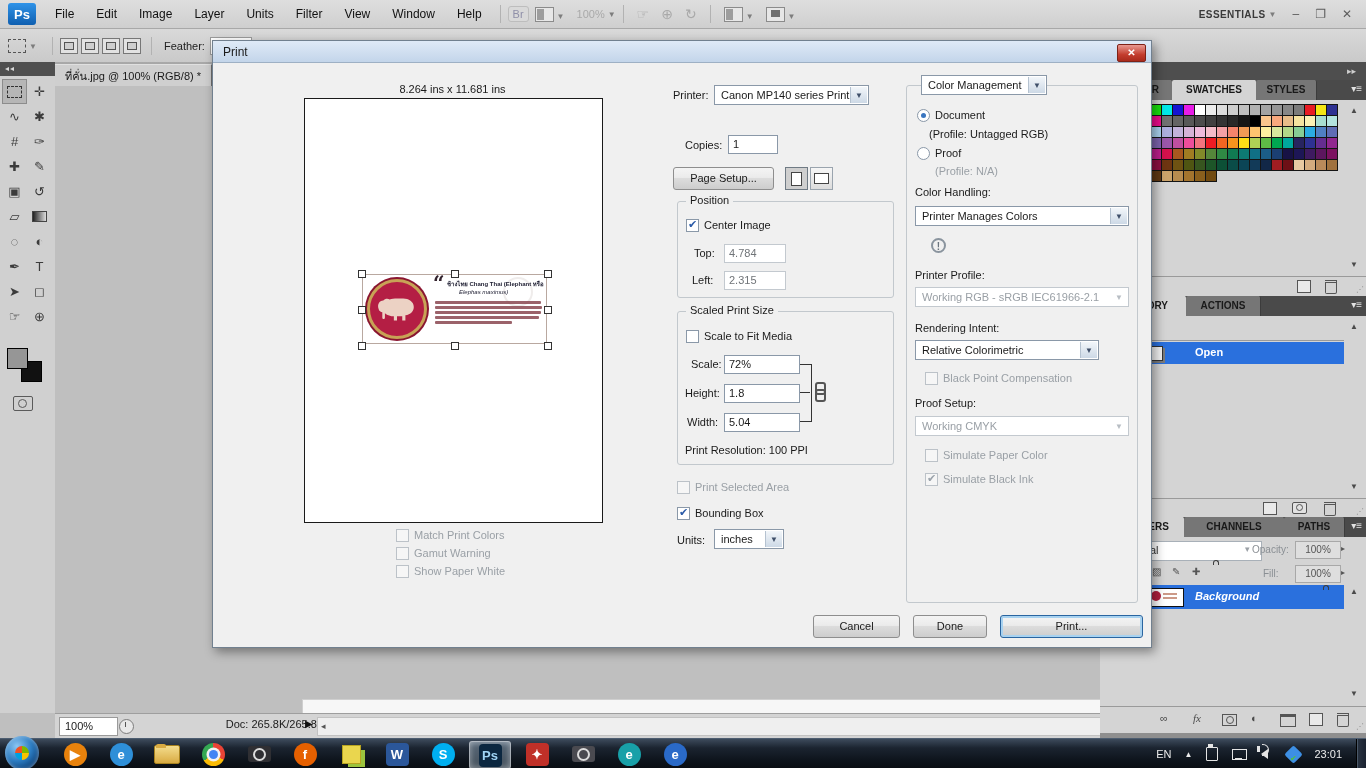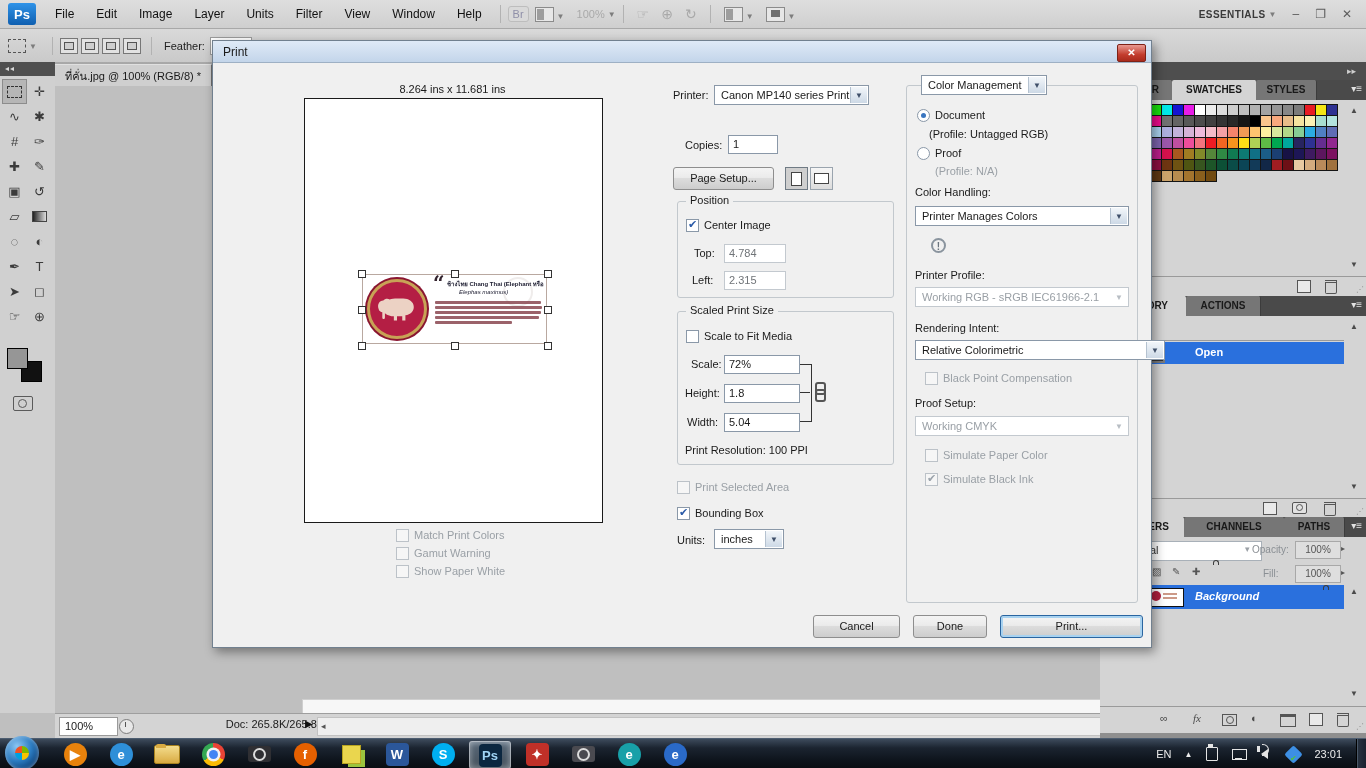--- a/index.html
+++ b/index.html
@@ -563,21 +563,21 @@
     <span class="abs dtext" style="left:22px;top:42px">(Profile: Untagged RGB)</span>
     <div class="rb" style="left:10px;top:61px"></div>
     <span class="abs dtext" style="left:28px;top:61px">Proof</span>
     <span class="abs dtext gray" style="left:28px;top:79px">(Profile: N/A)</span>
     <span class="abs dtext" style="left:8px;top:100px">Color Handling:</span>
     <div class="combo" style="left:8px;top:120px;width:214px"><span>Printer Manages Colors</span><span class="ar">▼</span></div>
     <div class="warnc" style="left:24px;top:152px">!</div>
     <span class="abs dtext" style="left:8px;top:183px">Printer Profile:</span>
     <div class="combo dis" style="left:8px;top:201px;width:214px"><span>Working RGB - sRGB IEC61966-2.1</span><span class="ar">▼</span></div>
     <span class="abs dtext" style="left:8px;top:236px">Rendering Intent:</span>
-    <div class="combo" style="left:8px;top:254px;width:250px"><span>Relative Colorimetric</span><span class="ar">▼</span></div>
+    <div class="combo" style="left:8px;top:254px;width:184px"><span>Relative Colorimetric</span><span class="ar">▼</span></div>
     <div class="cb dis" style="left:18px;top:286px"></div>
     <span class="abs dtext gray" style="left:36px;top:286px">Black Point Compensation</span>
     <span class="abs dtext" style="left:8px;top:311px">Proof Setup:</span>
     <div class="combo dis" style="left:8px;top:330px;width:214px"><span>Working CMYK</span><span class="ar">▼</span></div>
     <div class="cb dis" style="left:18px;top:363px"></div>
     <span class="abs dtext gray" style="left:36px;top:363px">Simulate Paper Color</span>
     <div class="cb dis chk" style="left:18px;top:387px"></div>
     <span class="abs dtext gray" style="left:36px;top:387px">Simulate Black Ink</span>
   </div>
 

